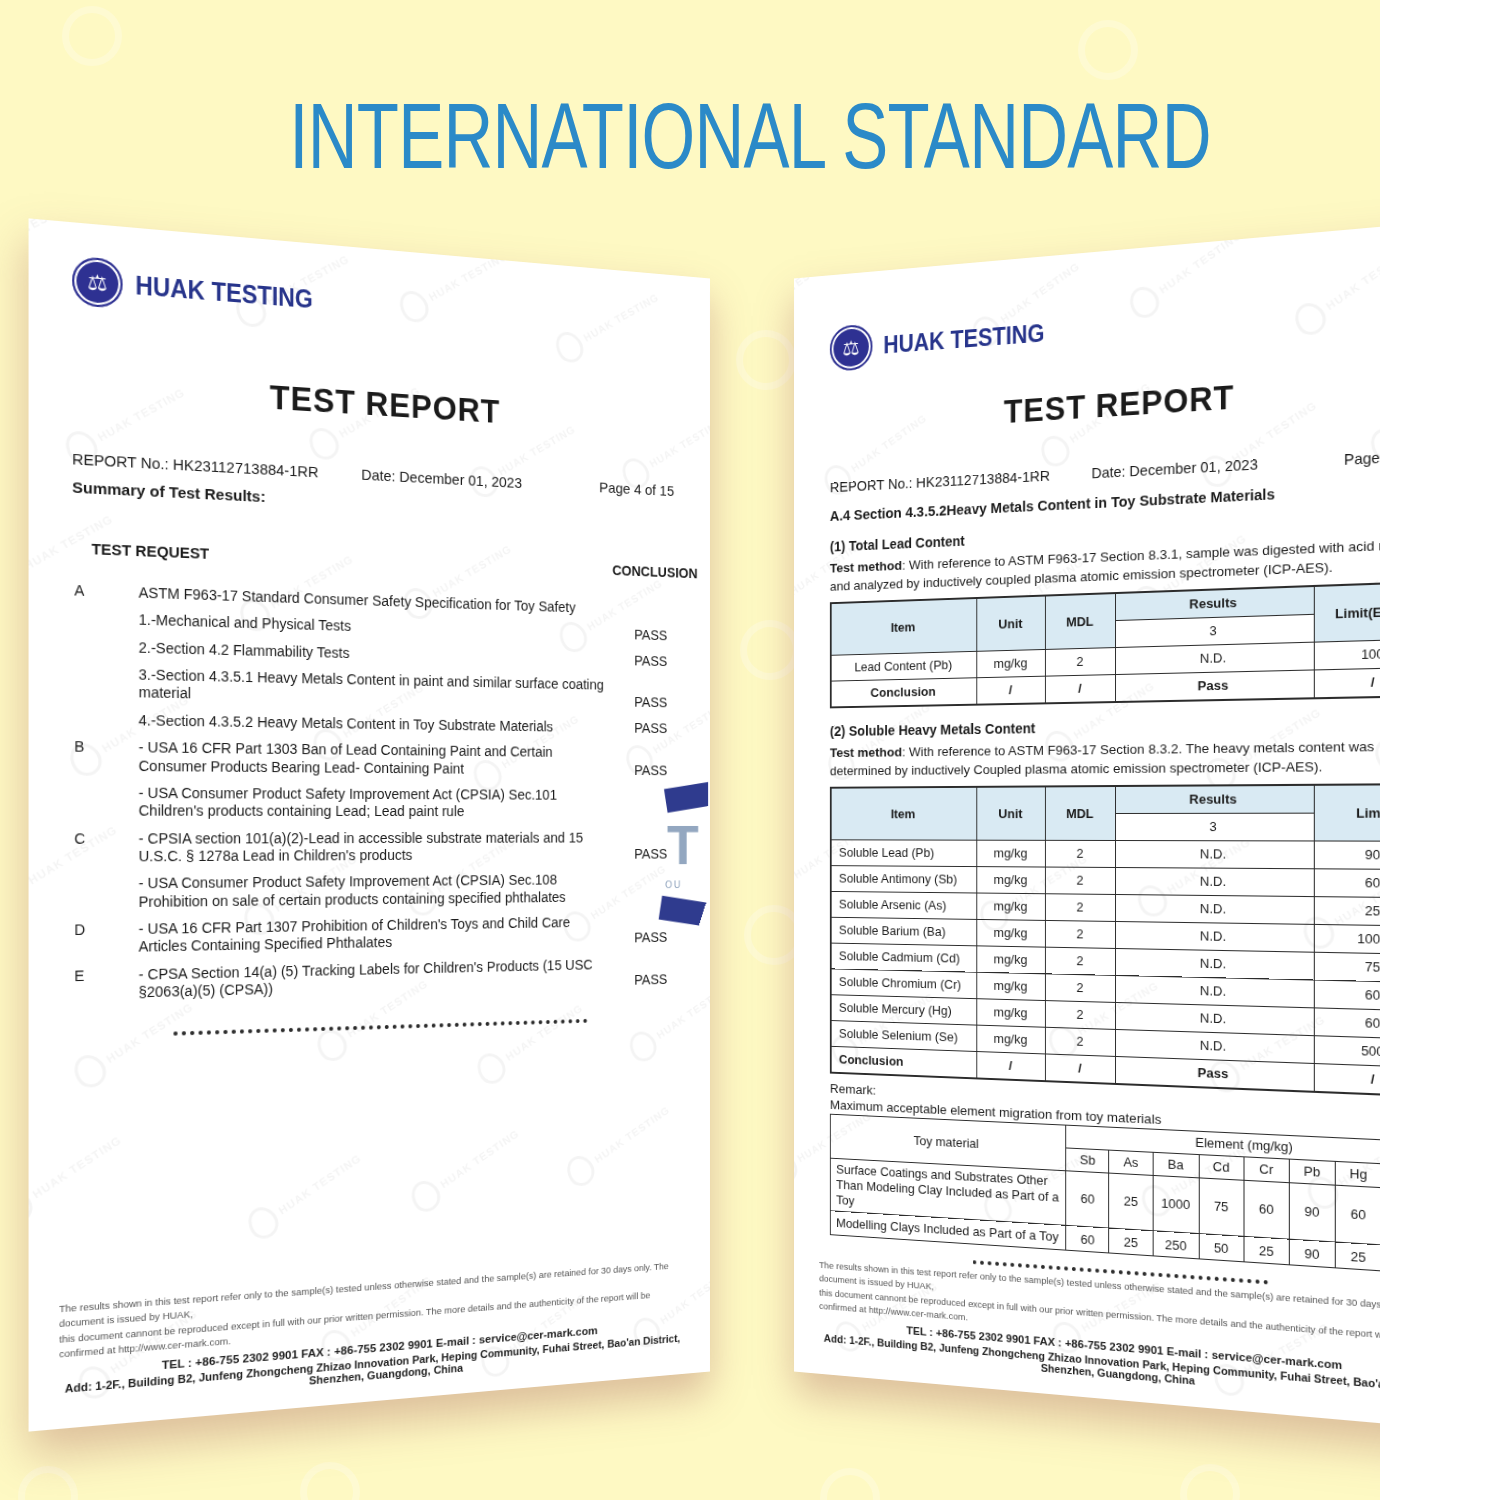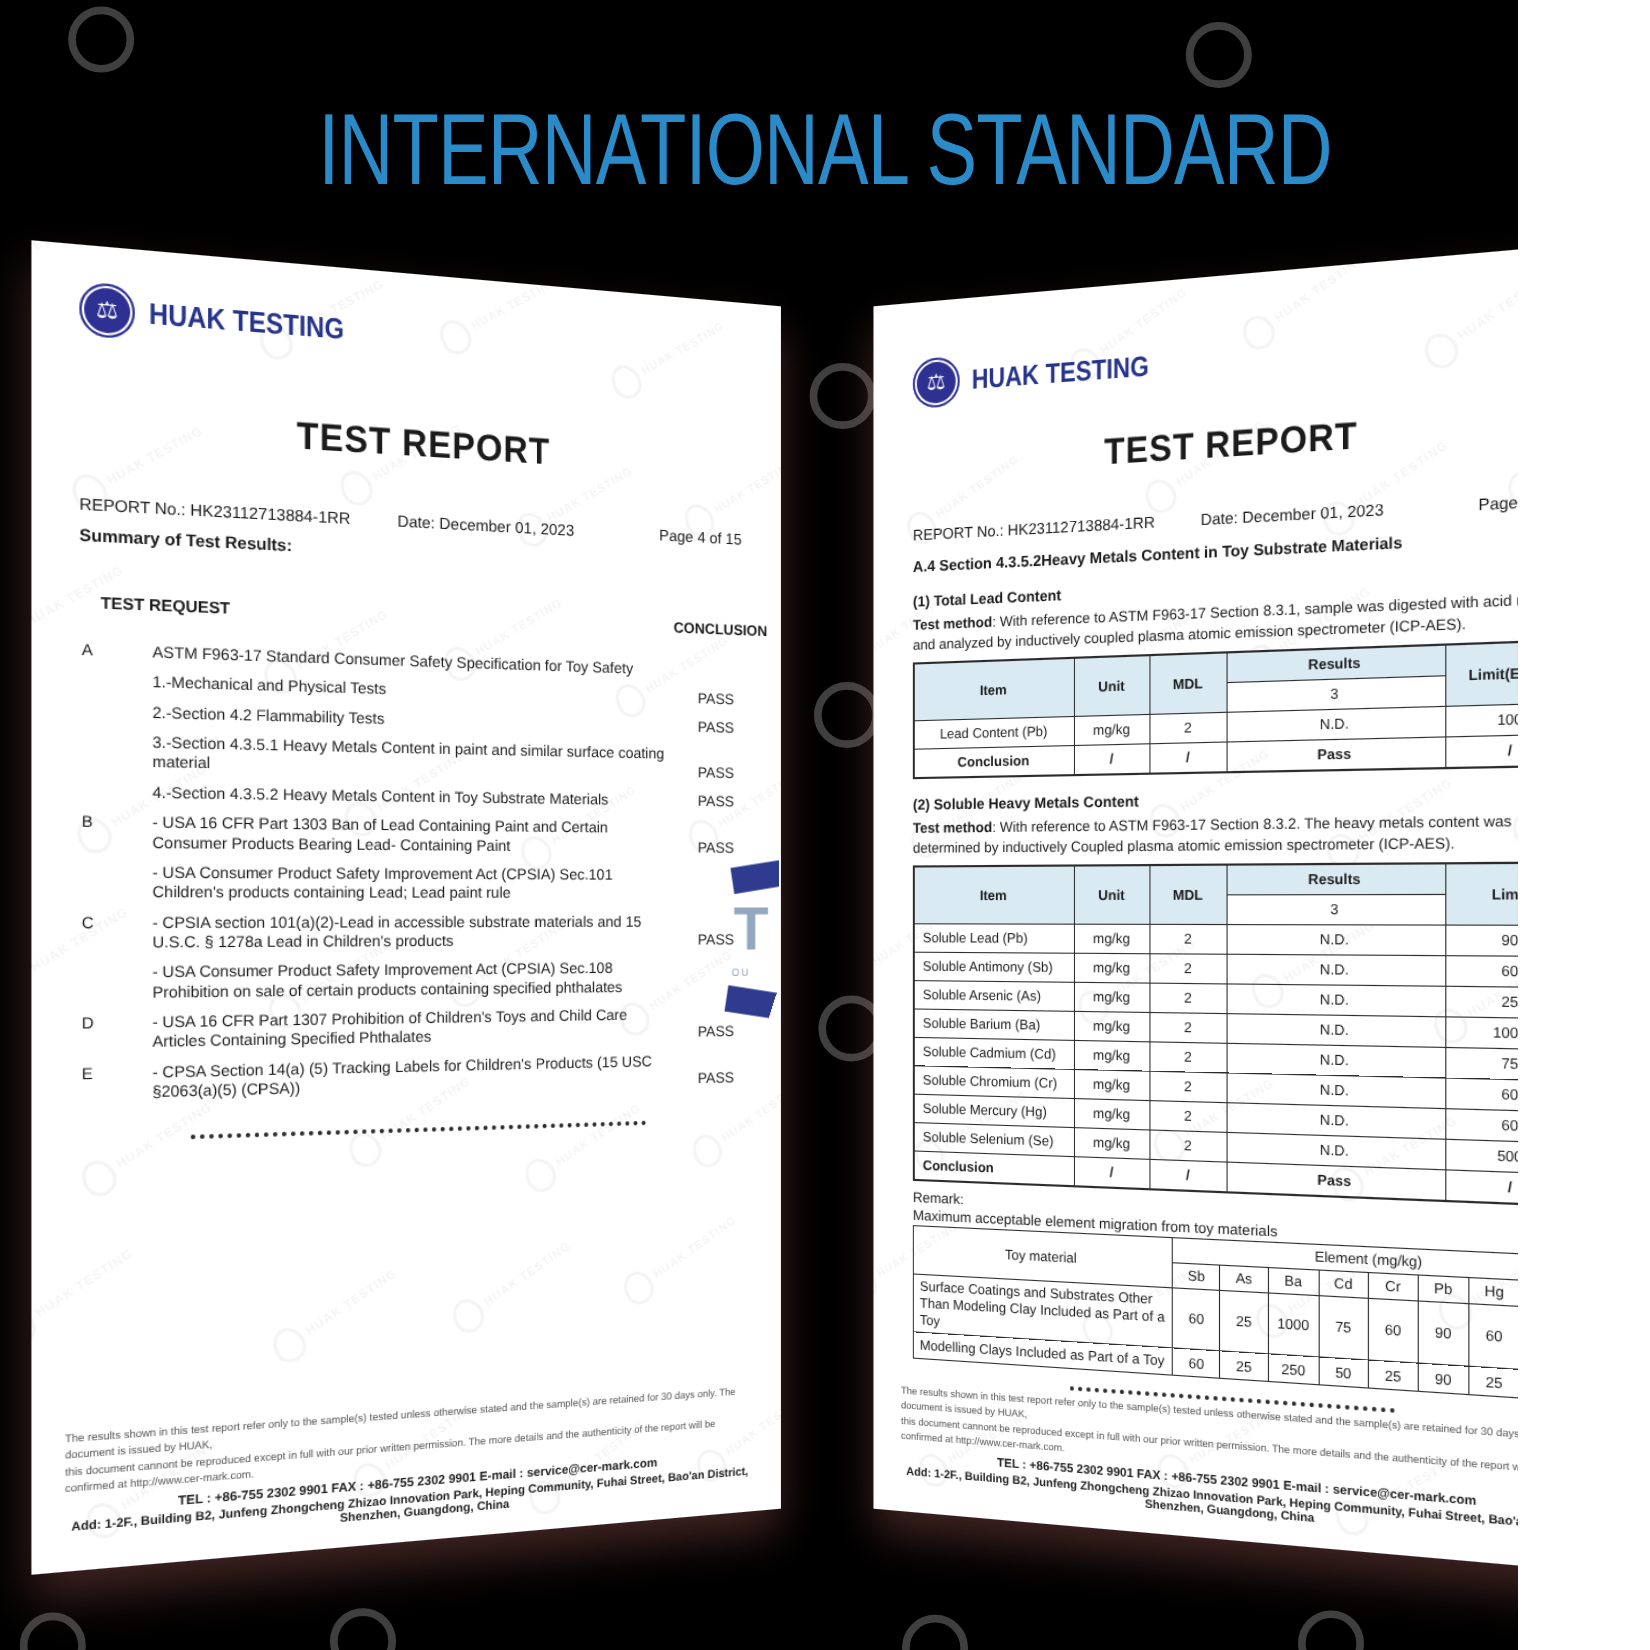--- a/index.html
+++ b/index.html
@@ -1,18 +1,18 @@
 <!DOCTYPE html>
 <html><head>
 <meta charset="utf-8">
 <style>
   html,body { margin:0; padding:0; }
   body { width:1500px; height:1500px; overflow:hidden;
          font-family:"Liberation Sans","DejaVu Sans",sans-serif; }
-  #stage { position:relative; width:1380px; height:1500px; background:#000000; overflow:hidden; }
+  #stage { position:relative; width:1380px; height:1500px; background:#fef9c3; overflow:hidden; }
 
   
   .bg-ring { position:absolute; width:46px; height:46px; border:7px solid rgba(255,255,255,.55);
              border-radius:50%; opacity:.45; }
 
   .main-title { position:absolute; top:84px; left:0; width:1500px; text-align:center;
                 font-size:92px; font-weight:400; color:#2b8ac8; letter-spacing:-1px;
                 transform:scaleX(.75); transform-origin:center; white-space:nowrap; }
 
   

